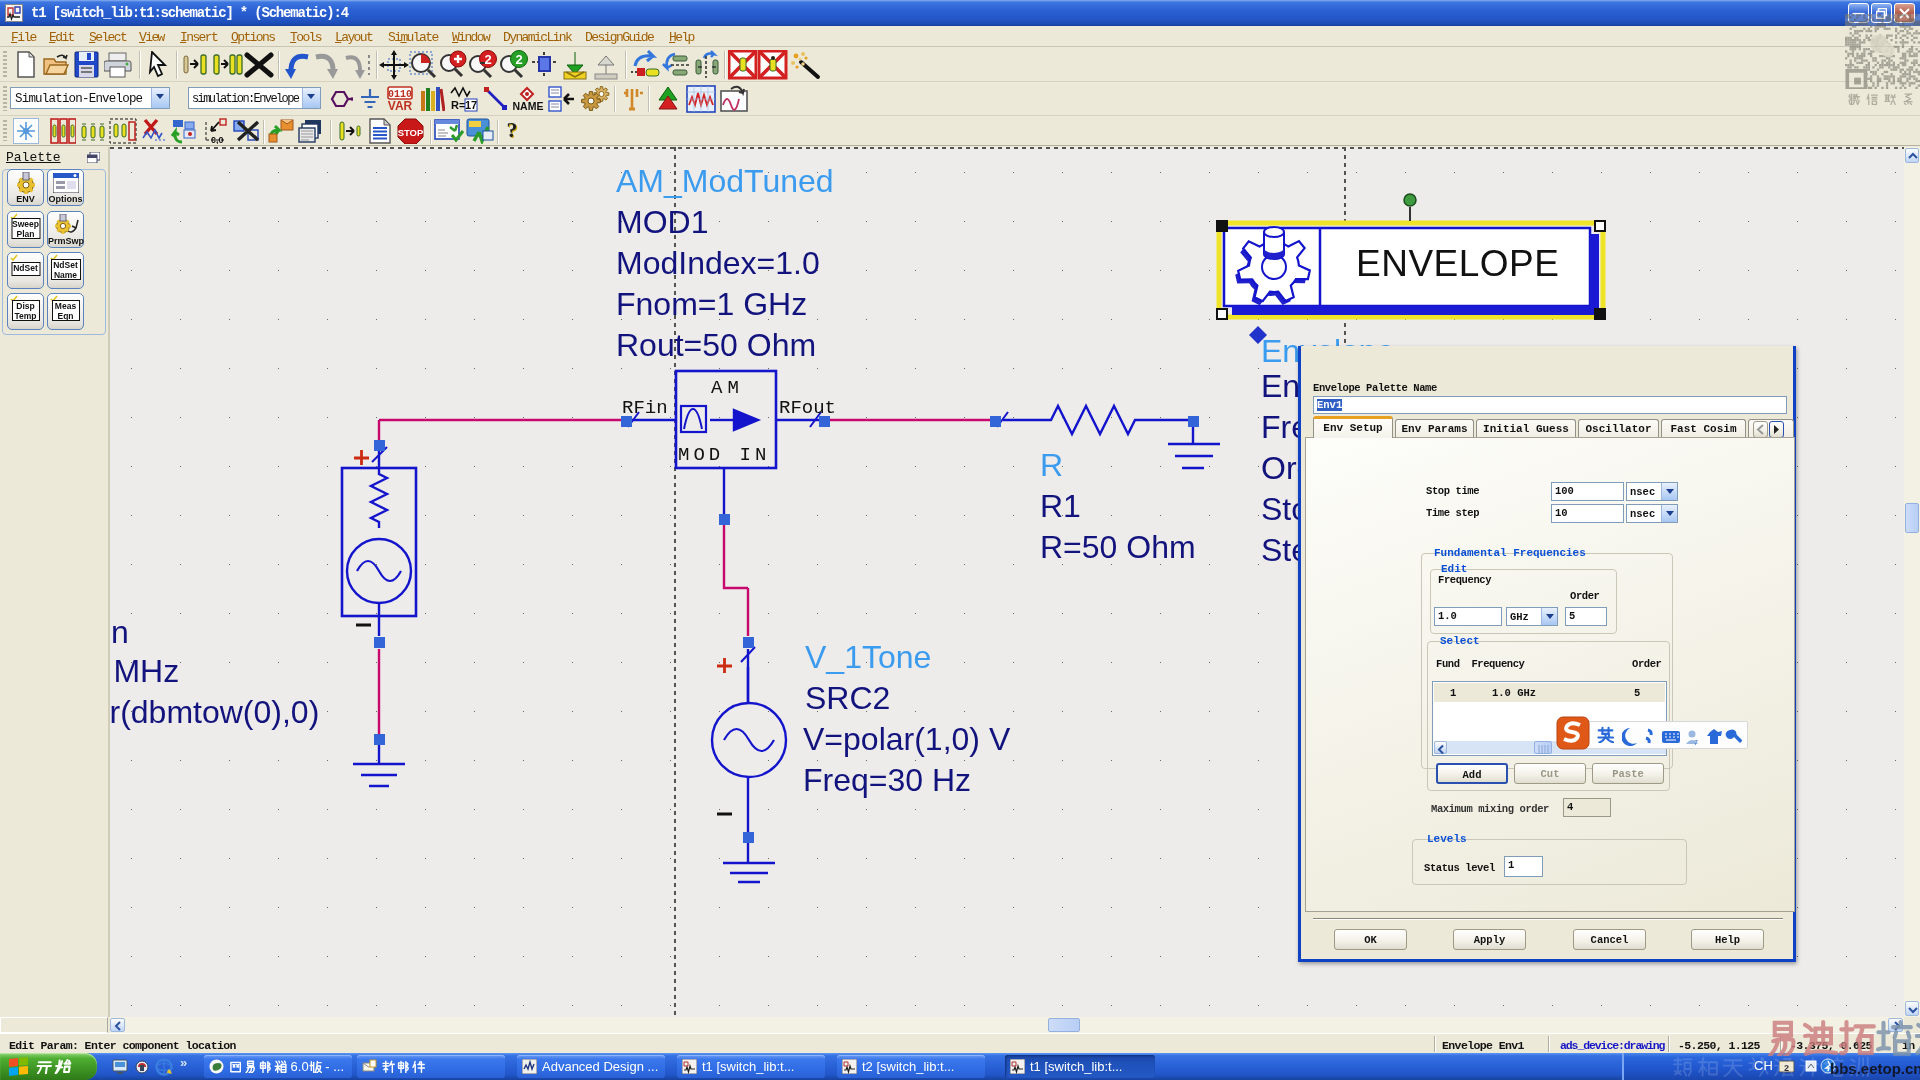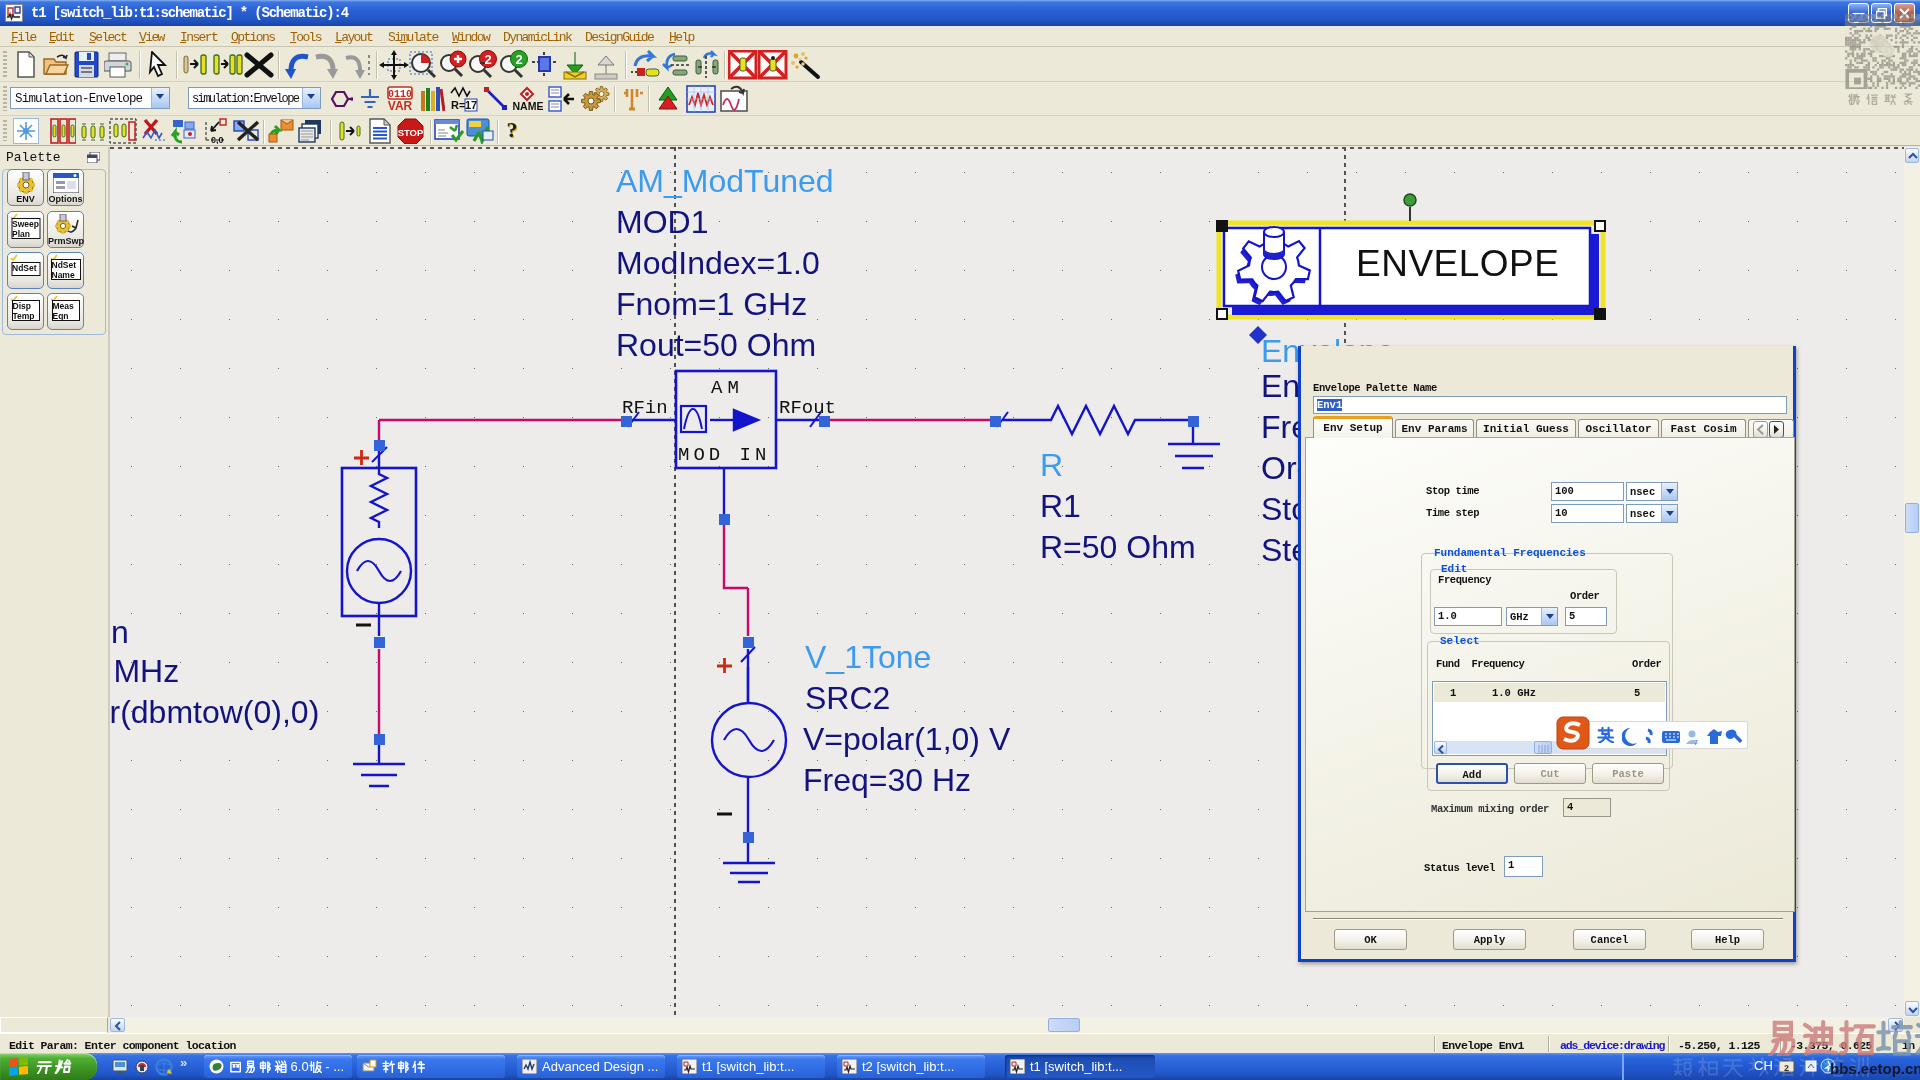--- a/index.html
+++ b/index.html
@@ -19,26 +19,26 @@
 .tbrow { position:absolute; left:0; width:1920px; background:#ece9d8; }
 #tb1 { top:47px; height:35px; border-bottom:1px solid #d6d2bf; }
 #tb2 { top:82px; height:34px; border-bottom:1px solid #d6d2bf; }
 #tb3 { top:116px; height:30px; border-bottom:1px solid #b5b29e; }
 .grip { position:absolute; left:3px; top:4px; bottom:4px; width:4px; background:repeating-linear-gradient(180deg,#b8b5a4 0 2px,transparent 2px 4px); }
 .tsep { position:absolute; top:4px; width:2px; background:linear-gradient(90deg,#c2bfae 0 1px,#fff 1px 2px); }
 .ticn { position:absolute; }
 
 #mainarea { position:absolute; left:0; top:147px; width:1920px; height:870px; }
 #palette { position:absolute; left:0; top:0; width:110px; height:870px; background:#ece9d8; border-right:2px solid #cfccba; }
-#palette .phead { position:absolute; left:0; top:0; width:108px; height:21px; font:13px "Liberation Mono",monospace; color:#111; padding:3px 0 0 6px; }
+#palette .phead { position:absolute; left:0; top:0; width:108px; height:21px; font:13px "Liberation Mono",monospace; color:#111; padding:3px 0 0 6px;text-decoration:underline; }
 .palbox { position:absolute; left:2px; top:22px; width:104px; height:166px; border:1px solid #9ebadf; border-radius:4px; }
 .pbtn { position:absolute; width:37px; height:37px; border:1px solid #5a82c0; border-radius:5px; background:linear-gradient(180deg,#ffffff,#e8e6e0 80%,#d8d5cc); }
 .pbtn .lbl { position:absolute; left:0; right:0; bottom:1px; text-align:center; font:bold 9px "Liberation Sans"; color:#111; }
 .pbtn .tick { position:absolute; left:2px; top:1px; color:#e5c520; font:bold 8px "Liberation Sans"; }
-.symbox { position:absolute; left:50%; transform:translateX(-50%); border:1.5px solid #111; background:#fff; color:#111; font:bold 8.5px "Liberation Sans"; }
+.symbox { position:absolute; left:50%; transform:translateX(-50%); border:1.5px solid #111; background:#fff; color:#111; font:bold 8.5px "Liberation Sans"; text-align:center; }
 
 #canvas { position:absolute; left:110px; top:0; width:1794px; height:870px; background:#edeceb; overflow:hidden;
   background-image:radial-gradient(circle,#6a6962 0.8px,transparent 1px); background-size:49px 49px; background-position:-3px 1px; }
 #canvas .dash-h { position:absolute; left:0; top:0px; width:1794px; height:2px; background:repeating-linear-gradient(90deg,#54544e 0 4px,transparent 4px 8px); }
 .dash-v { position:absolute; width:2px; background:repeating-linear-gradient(180deg,#54544e 0 4px,transparent 4px 8px); }
 .ctext { position:absolute; font:32px "Liberation Sans",sans-serif; white-space:pre; }
 .navy { color:#13137e; }
 .lblue { color:#3b9bef; }
 
 #vscroll { position:absolute; right:0; top:147px; width:16px; height:870px; background:#f3f1e4; }
@@ -865,20 +865,23 @@
                 <path d="M1 0 v9 M4 0 v9 M7 0 v9 M10 0 v9" stroke="#88a8d8"></path>
               </svg></div>
         </div>
       </div>
       <div class="dbtn" style="left:130px;top:325px;width:72px;border:2px solid #2a50b0">Add</div>
       <div class="dbtn" style="left:208px;top:325px;width:72px;color:#9a9788">Cut</div>
       <div class="dbtn" style="left:286px;top:325px;width:72px;color:#9a9788">Paste</div>
       <div class="dlbl" style="left:125px;top:365px;color:#333">Maximum mixing order</div>
       <div class="dfield" style="left:257px;top:360px;width:48px;height:19px;background:#ece9d8;border-color:#9a9788">4</div>
 
+      <div class="grp" style="left:106px;top:401px;width:275px;height:46px">
+          <span class="gt" style="left:12px">Levels</span>
+        </div>
       <div class="dlbl" style="left:118px;top:424px">Status level</div>
       <div class="dfield" style="left:198px;top:418px;width:39px;height:21px">1</div>
     </div>
     <div style="position:absolute;left:12px;top:572px;width:470px;height:2px;background:linear-gradient(180deg,#8a8778 1px,#fff 1px);z-index:3"></div>
     <div class="dbtn" style="left:33px;top:583px;width:73px">OK</div>
     <div class="dbtn" style="left:152px;top:583px;width:73px">Apply</div>
     <div class="dbtn" style="left:272px;top:583px;width:73px">Cancel</div>
     <div class="dbtn" style="left:390px;top:583px;width:73px">Help</div>
   </div>
 

